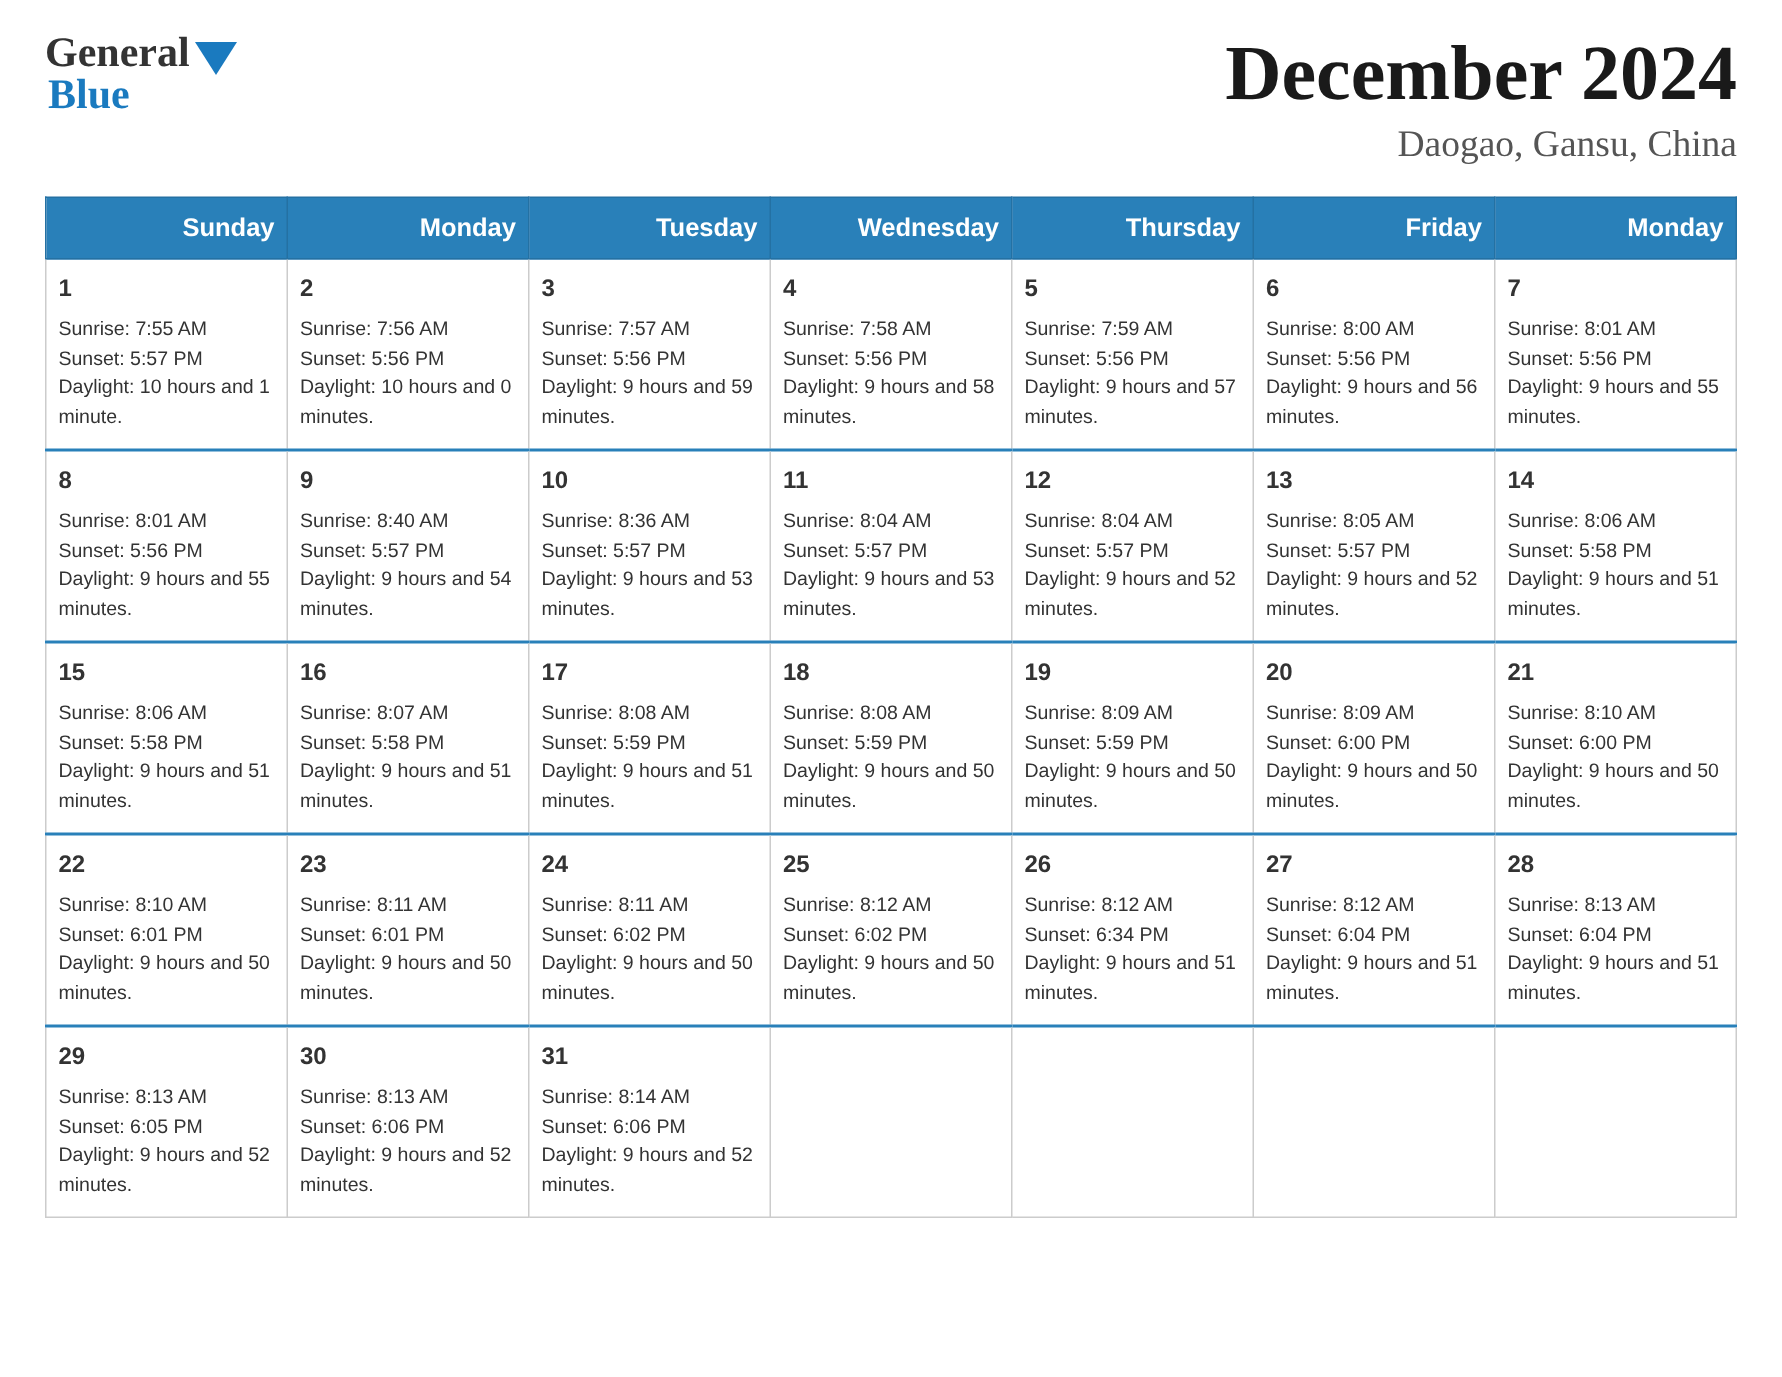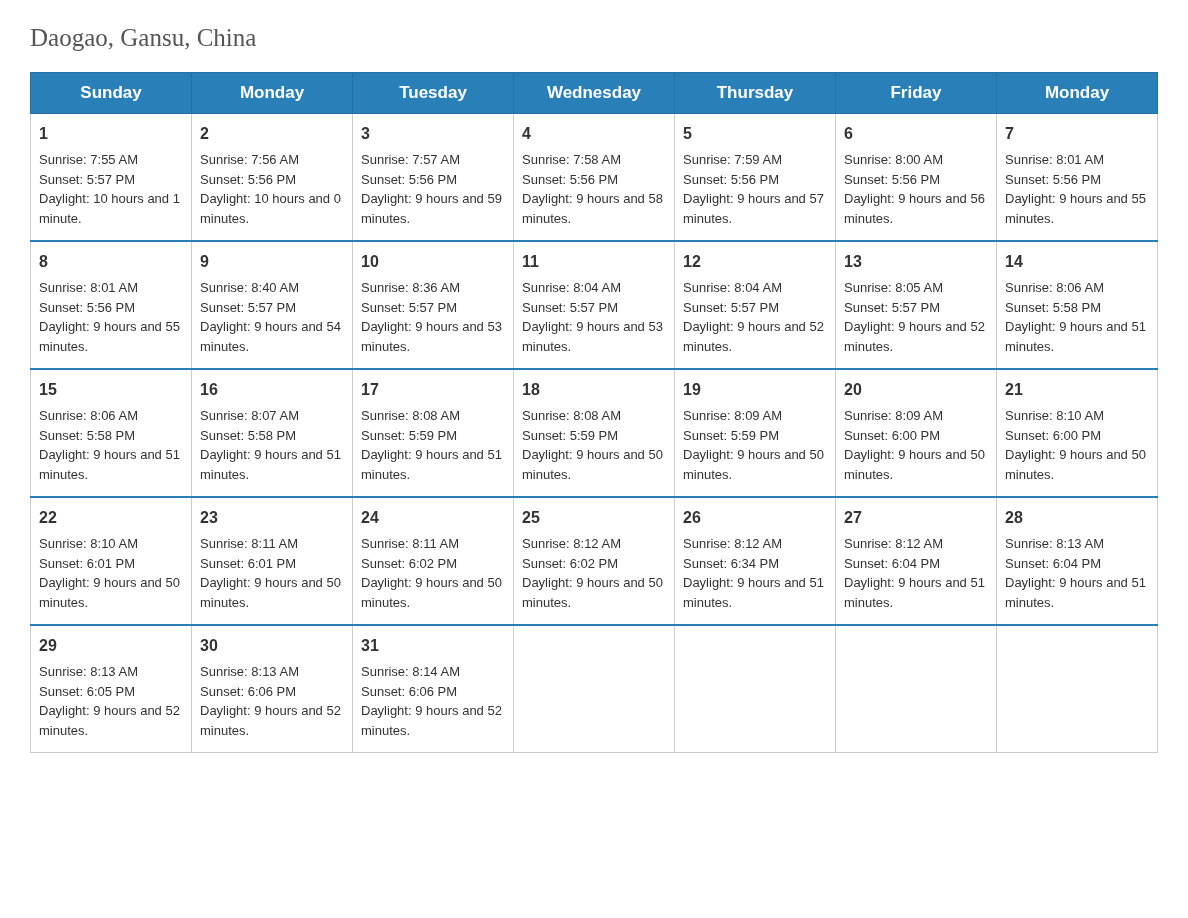--- a/index.html
+++ b/index.html
@@ -67,21 +67,21 @@
       width: 100%;
       border-collapse: collapse;
       border: 1px solid #aaa;
     }
     .calendar th {
       background-color: #2980b9;
       color: #fff;
       padding: 10px 8px;
       font-size: 17px;
       font-weight: bold;
-      text-align: center;
+      text-align: right;
       border: 1px solid #2471a3;
     }
     .calendar td {
       vertical-align: top;
       padding: 8px 8px 12px 8px;
       border: 1px solid #ccc;
       width: 14.28%;
       min-height: 110px;
       font-size: 13px;
       color: #333;
@@ -100,21 +100,29 @@
       border-top: none;
     }
     .empty-cell {
       background: #fff;
     }
   </style>
 </head>
 <body>
 
 <div class="header">
+  <div class="logo">
+    <div class="logo-top">
+      <span class="logo-general">General</span>
+      <div class="logo-arrow"></div>
+    </div>
+    <span class="logo-blue">Blue</span>
+  </div>
   <div class="title-section">
+    <div class="month-title">December 2024</div>
     <div class="location">Daogao, Gansu, China</div>
   </div>
 </div>
 
 <table class="calendar">
   <thead>
     <tr>
       <th>Sunday</th>
       <th>Monday</th>
       <th>Tuesday</th>

